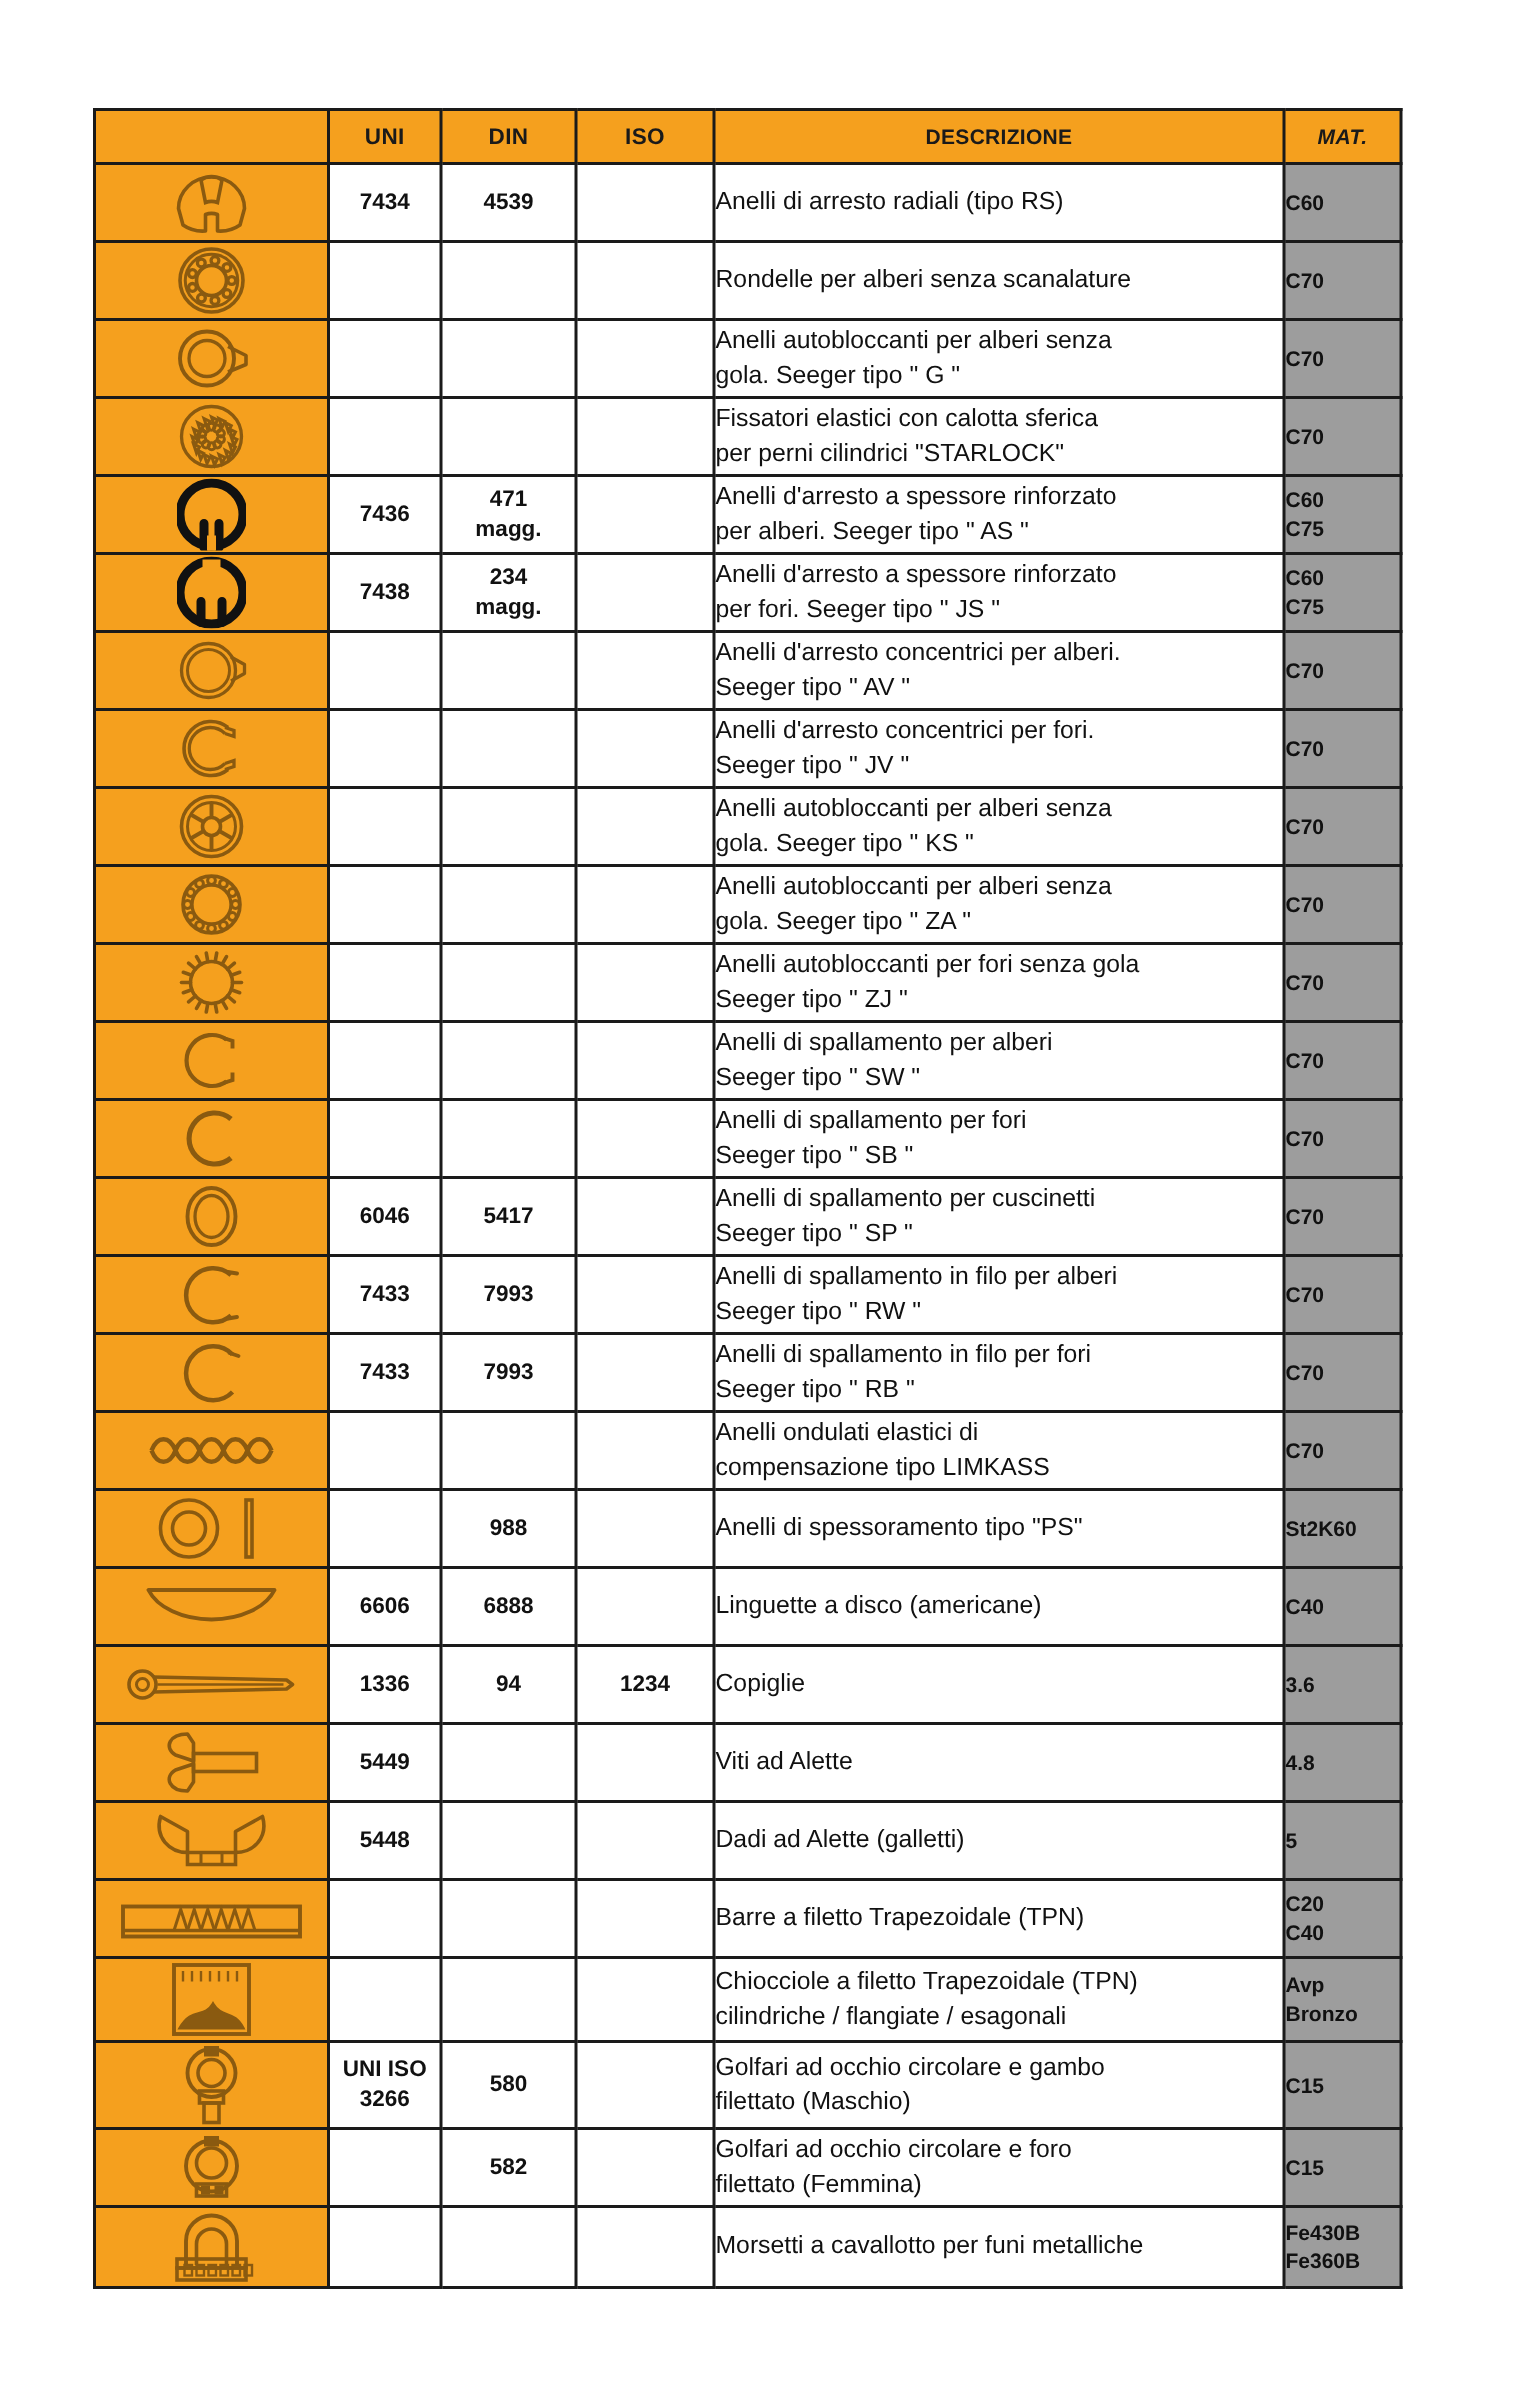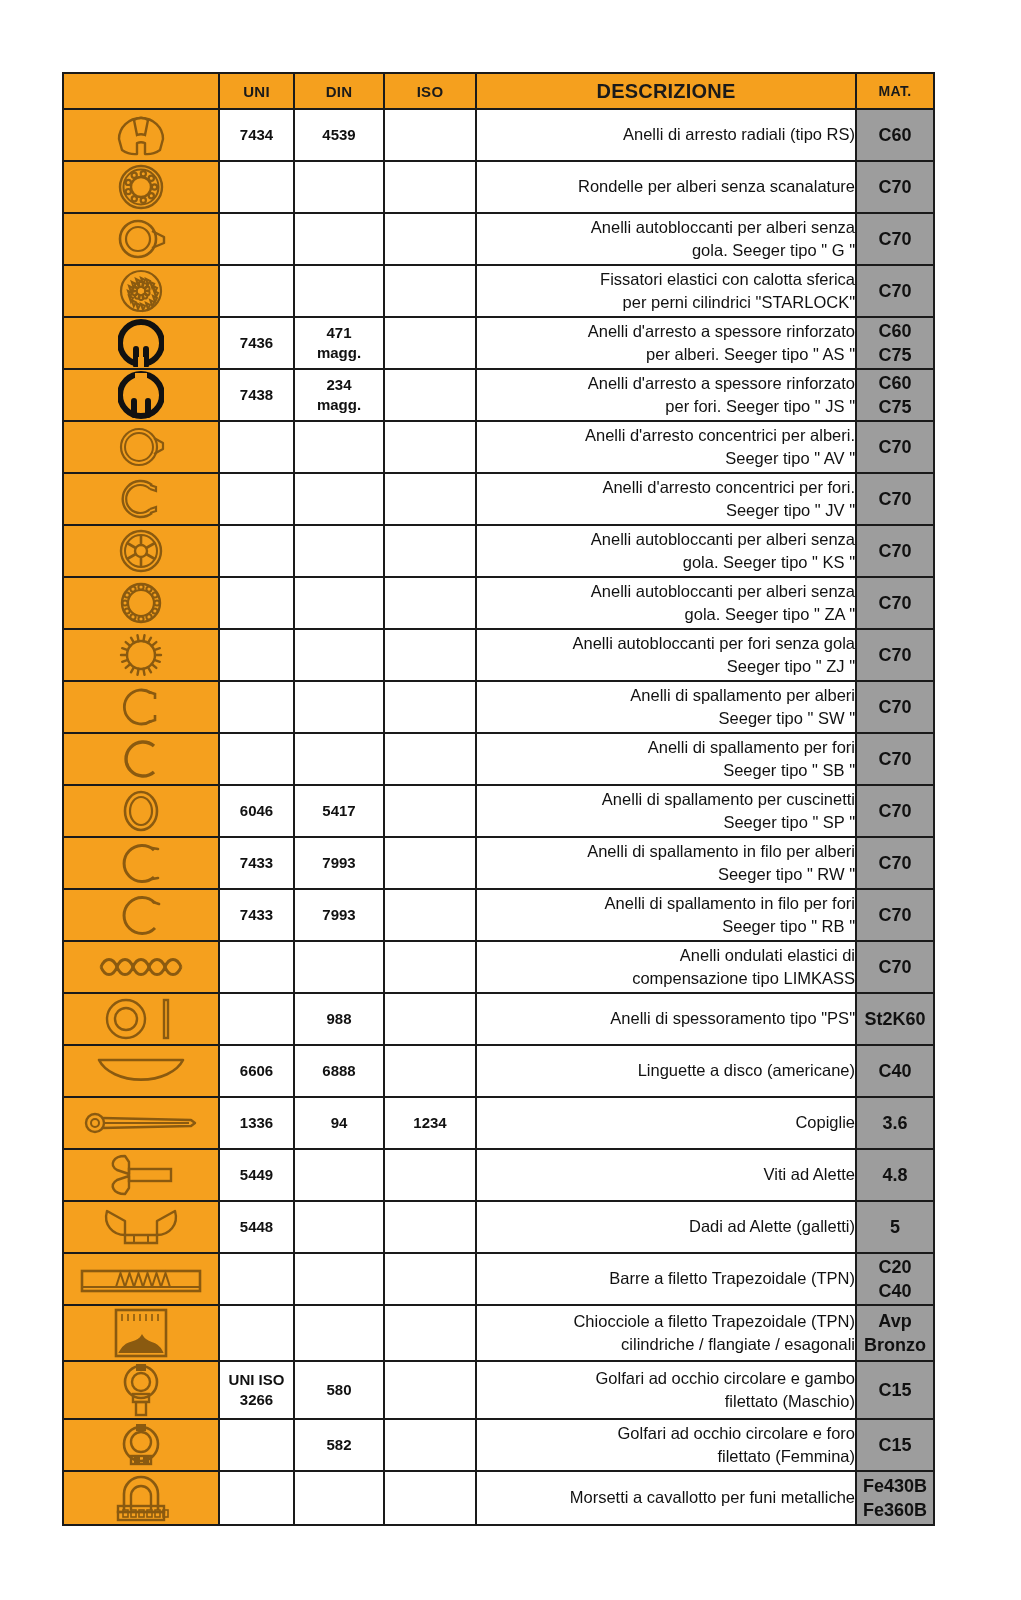--- a/index.html
+++ b/index.html
@@ -48,49 +48,49 @@
   
   thead th {
     background: #F5A01E;
     height: 34px;
     color: #1a1a1a;
     font-weight: bold;
     text-align: center;
   }
   th.h-img { background: #F5A01E; }
   th.h-code { font-size: 15px; letter-spacing: .3px; }
-  th.h-desc { font-size: 20px; letter-spacing: .2px; }
-  th.h-mat  { font-size: 14px; letter-spacing: .3px; }
+  th.h-desc { font-size: 14px; letter-spacing: .2px; }
+  th.h-mat  { font-size: 14px; letter-spacing: .3px; font-style: italic; }
 
   
   td.img-cell {
     background: #F5A01E;
     text-align: center;
     line-height: 0;
   }
   td.code-cell {
     background: #ffffff;
     text-align: center;
     font-size: 15px;
     font-weight: bold;
     color: #111;
     line-height: 1.35;
   }
   td.desc-cell {
     background: #ffffff;
-    text-align: right;
+    text-align: left;
     font-size: 16.5px;
     color: #111;
     padding: 3px 6px 3px 10px;
     line-height: 1.42;
   }
   td.mat-cell {
     background: #9d9d9d;
-    text-align: center;
-    font-size: 18px;
+    text-align: left;
+    font-size: 14px;
     font-weight: bold;
     color: #111;
     line-height: 1.35;
   }
   .line2 { display: block; }
 
   
   tr.r-1line td { height: 50px; }
   tr.r-2line td { height: 50px; }
 

